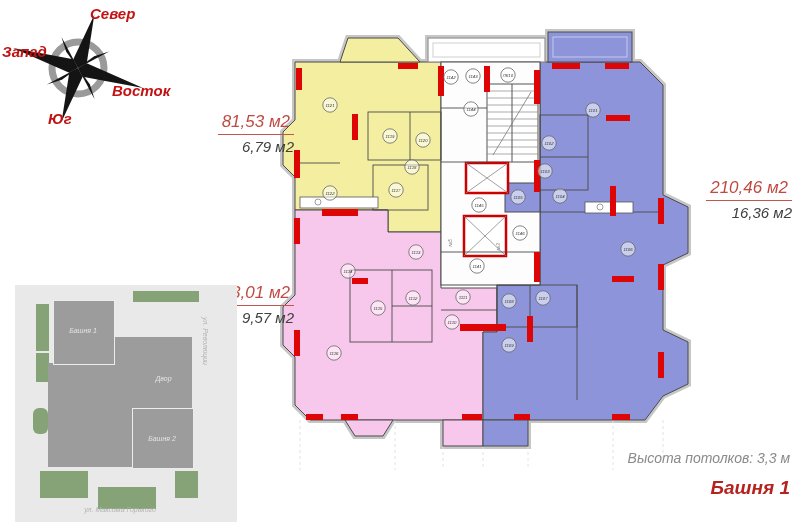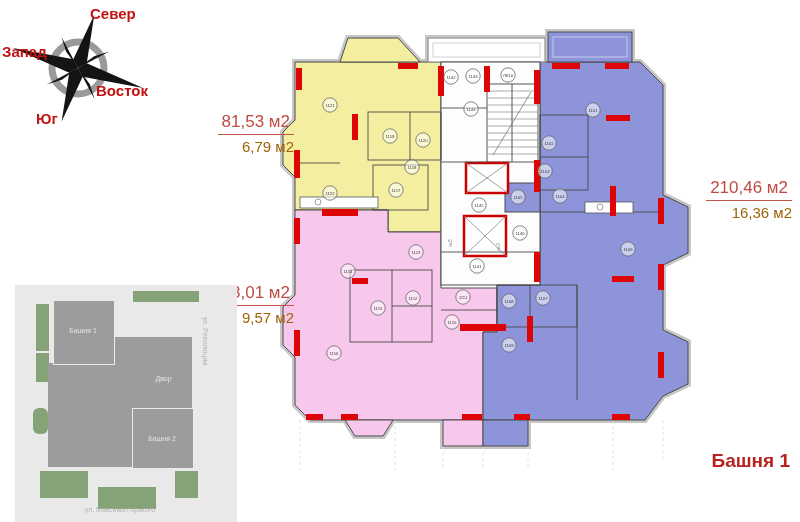--- a/index.html
+++ b/index.html
@@ -1,40 +1,40 @@
 <!DOCTYPE html>
 <html><head>
 <meta charset="utf-8">
 <style>
   html,body{margin:0;padding:0;}
   body{width:800px;height:522px;background:#ffffff;overflow:hidden;
        font-family:"Liberation Sans",sans-serif;position:relative;}
-  .stage{position:absolute;inset:0;width:661px;height:522px;}
+  .stage{position:absolute;inset:0;width:661px;height:522px;font-style:italic;}
 
   
   #plan-svg{position:absolute;left:0;top:0;width:800px;height:522px;}
   .room-circle{fill:rgba(255,255,255,.55);stroke:#666;stroke-width:.8;}
   .room-num{font-family:"Liberation Sans",sans-serif;font-size:4.3px;fill:#3a3a3a;
             text-anchor:middle;}
   .lift-num{font-family:"Liberation Sans",sans-serif;font-size:4.5px;fill:#777;
             text-anchor:middle;}
 
   
   .compass{position:absolute;left:0;top:0;width:190px;height:135px;}
   .compass .dir{position:absolute;font-weight:bold;font-size:15px;color:#c31212;white-space:nowrap;}
   .dir-n{left:90px;top:5px;}
   .dir-w{left:2px;top:43px;}
-  .dir-e{left:96px;top:82px;}
-  .dir-s{left:36px;top:110px;}
+  .dir-e{left:112px;top:82px;}
+  .dir-s{left:48px;top:110px;}
 
   
   .arealabel{position:absolute;text-align:right;}
   .arealabel .total{display:inline-block;font-size:17px;color:#bf4a42;
                     border-bottom:1px solid #c3554d;padding:0 4px 2px 4px;}
-  .arealabel .secondary{font-size:15px;color:#a16207;margin-top:3px;}
+  .arealabel .secondary{font-size:15px;color:#404040;margin-top:3px;}
   .lbl-yellow{left:202px;top:112px;width:92px;}
   .lbl-pink{left:196px;top:283px;width:98px;}
   .lbl-blue{left:674px;top:178px;width:118px;}
 
   
   .infoblock{position:absolute;left:560px;top:450px;width:230px;text-align:right;}
   .infoblock .ceiling{font-size:14px;color:#8a8a8a;margin-bottom:11px;}
   .infoblock .tower{font-size:19px;font-weight:bold;color:#b6231f;margin-bottom:3px;}
   .infoblock .floors{font-size:16px;color:#95525a;}
 
@@ -305,20 +305,21 @@
   <div class="arealabel lbl-pink">
     <span class="total">153,01 м2</span>
     <div class="secondary">9,57 м2</div>
   </div>
   <div class="arealabel lbl-blue">
     <span class="total">210,46 м2</span>
     <div class="secondary">16,36 м2</div>
   </div>
 
   <div class="infoblock">
+    <div class="ceiling">Высота потолков: 3,3 м</div>
     <div class="tower">Башня 1</div>
   </div>
 
   <div class="siteplan">
     <div class="green" style="left:118px;top:6px;width:66px;height:11px;"></div>
     <div class="green" style="left:21px;top:19px;width:13px;height:47px;"></div>
     <div class="green" style="left:21px;top:68px;width:13px;height:29px;"></div>
     <div class="green" style="left:18px;top:123px;width:15px;height:26px;border-radius:6px;"></div>
     <div class="green" style="left:25px;top:186px;width:48px;height:27px;"></div>
     <div class="green" style="left:83px;top:202px;width:58px;height:22px;"></div>

